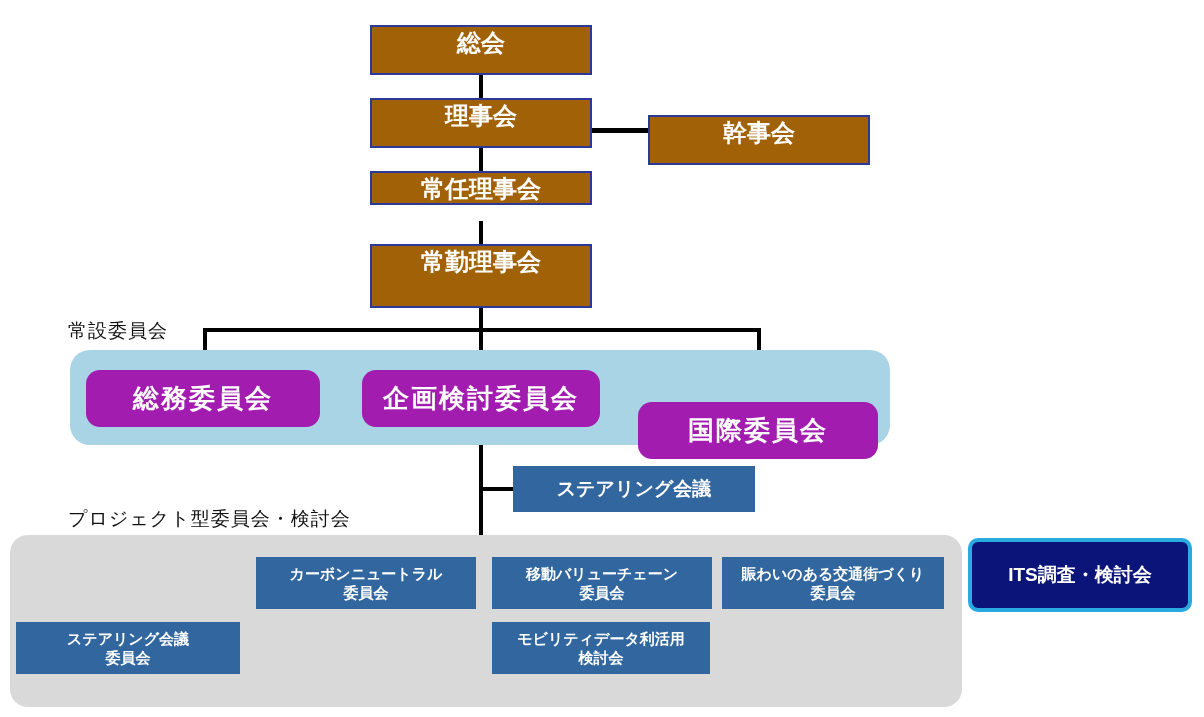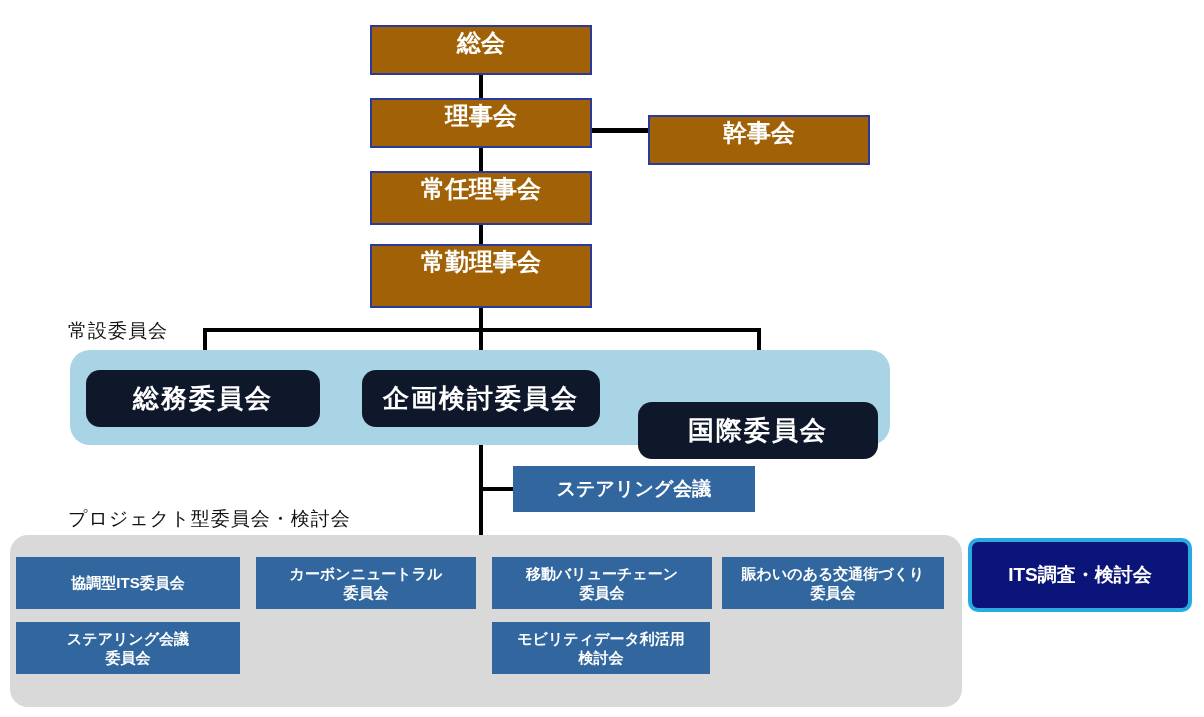--- a/index.html
+++ b/index.html
@@ -35,21 +35,21 @@
   }
 
   .lightblue-panel {
     position: absolute;
     background: #a8d4e6;
     border-radius: 20px;
   }
 
   .committee-box {
     position: absolute;
-    background: #0f172a;
+    background: #a21caf;
     border-radius: 14px;
     color: #ffffff;
     font-weight: bold;
     font-size: 26px;
     display: flex;
     align-items: center;
     justify-content: center;
     text-align: center;
     letter-spacing: 2px;
   }
@@ -119,21 +119,21 @@
 
   <div class="navy-box" style="left:370px; top:25px; width:222px; height:50px;">
     <span>総会</span>
   </div>
   <div class="navy-box" style="left:370px; top:98px; width:222px; height:50px;">
     <span>理事会</span>
   </div>
   <div class="navy-box" style="left:648px; top:115px; width:222px; height:50px;">
     <span>幹事会</span>
   </div>
-  <div class="navy-box" style="left:370px; top:171px; width:222px; height:54px;">
+  <div class="navy-box" style="left:370px; top:171px; width:222px; height:34px;">
     <span>常任理事会</span>
   </div>
   <div class="navy-box" style="left:370px; top:244px; width:222px; height:64px;">
     <span>常勤理事会</span>
   </div>
 
   <div class="section-label" style="left:68px; top:318px;">常設委員会</div>
 
   <div class="lightblue-panel" style="left:70px; top:350px; width:820px; height:95px;"></div>
 
@@ -148,23 +148,20 @@
   </div>
 
   <div class="steering-box" style="left:513px; top:466px; width:242px; height:46px;">
     <span>ステアリング会議</span>
   </div>
 
   <div class="section-label" style="left:68px; top:506px;">プロジェクト型委員会・検討会</div>
 
   <div class="gray-panel" style="left:10px; top:535px; width:952px; height:172px;"></div>
 
-  <div class="project-box" style="left:16px; top:557px; width:224px; height:52px;">
-    <span>協調型ITS委員会</span>
-  </div>
   <div class="project-box" style="left:256px; top:557px; width:220px; height:52px;">
     <span>カーボンニュートラル
 委員会</span>
   </div>
   <div class="project-box" style="left:492px; top:557px; width:220px; height:52px;">
     <span>移動バリューチェーン
 委員会</span>
   </div>
   <div class="project-box" style="left:722px; top:557px; width:222px; height:52px;">
     <span>賑わいのある交通街づくり

